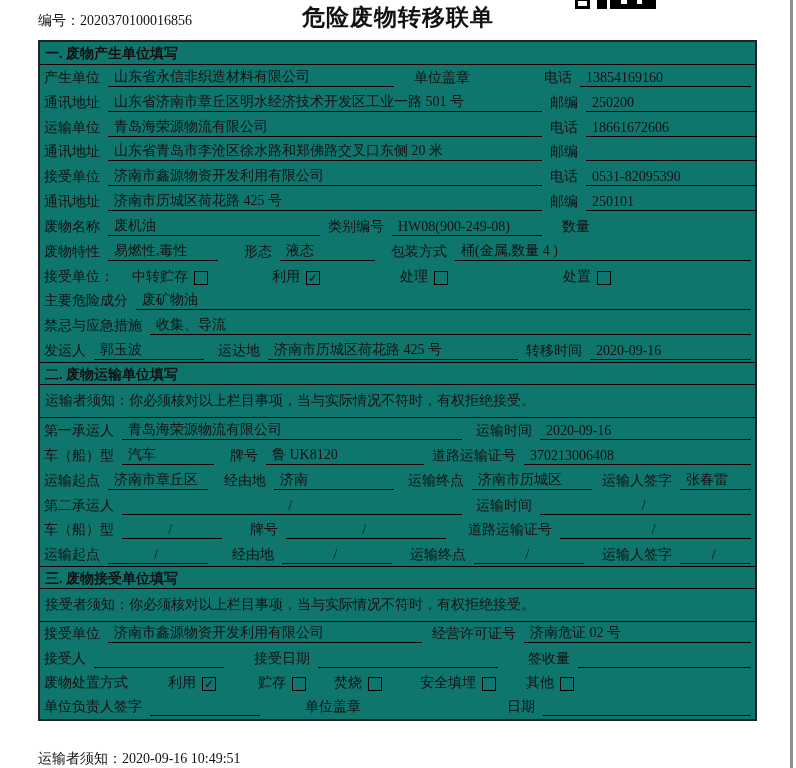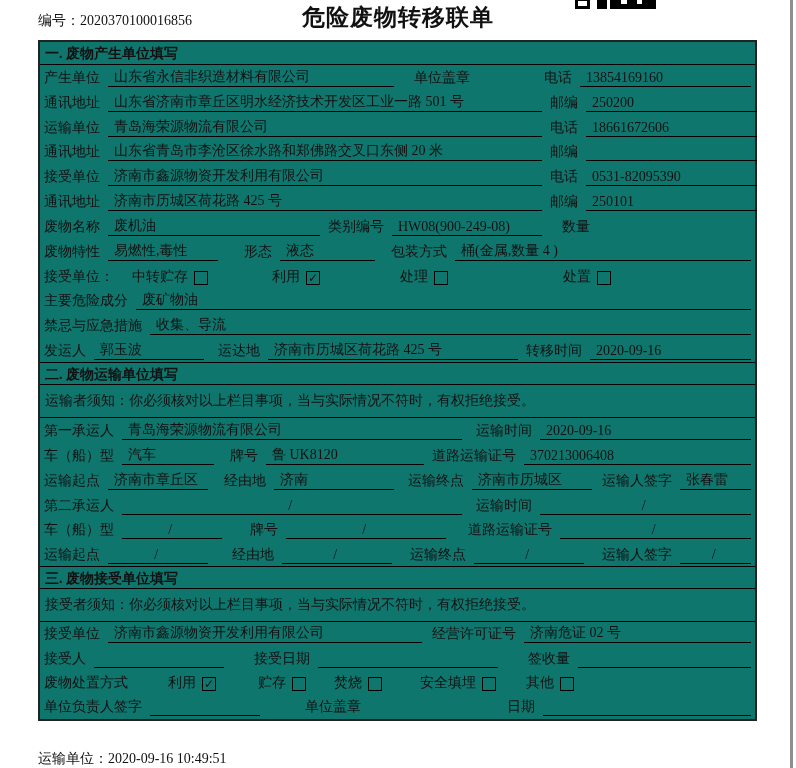--- a/index.html
+++ b/index.html
@@ -277,13 +277,13 @@
   <div class="row row3">
     <span class="lbl">单位负责人签字</span>
     <span class="u" style="width:110px"></span>
     <span class="lbl" style="margin-left:37px">单位盖章</span>
     <span class="lbl" style="margin-left:138px">日期</span>
     <span class="u grow"></span>
   </div>
 
 </div>
 
-<div class="footer"><span>运输单位：</span><span>2020-09-16 10:49:51</span></div>
+<div class="footer"><span>运输者须知：</span><span>2020-09-16 10:49:51</span></div>
 
 </body></html>

